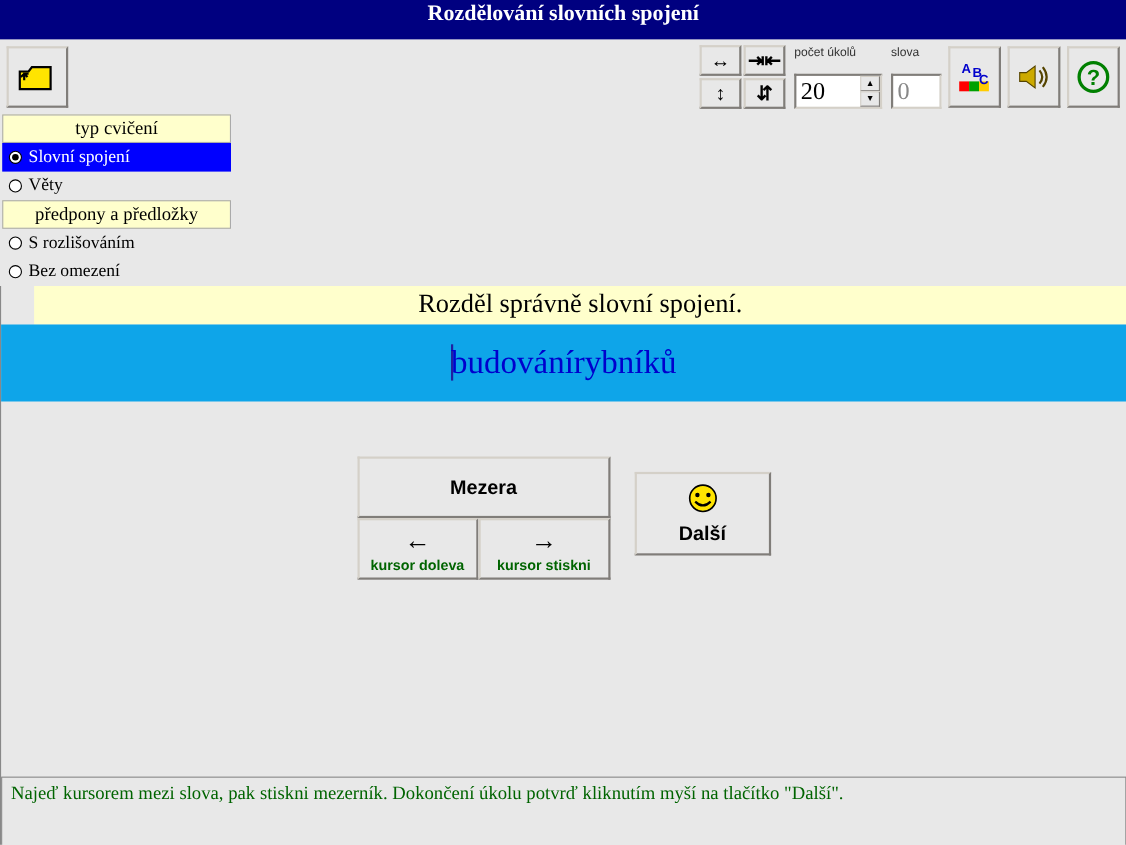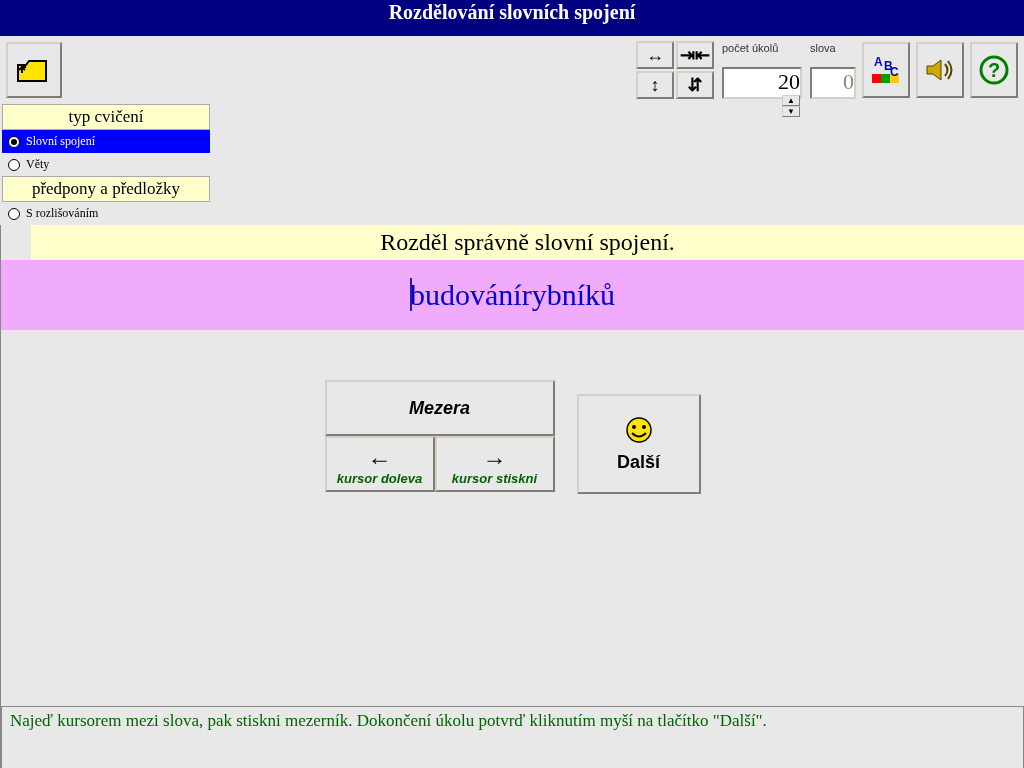--- a/index.html
+++ b/index.html
@@ -63,26 +63,25 @@
     gap: 12px;
   }
   .num-label {
     font-family: sans-serif;
     font-size: 11px;
     color: #333;
     margin-bottom: 1px;
   }
   .num-box {
     display: flex;
-    align-items: flex-end;
+    align-items: center;
     border: 2px inset #d4d0c8;
     background: #fff;
     height: 32px;
     width: 80px;
-    flex-direction: column;
   }
   .num-val {
     flex: 1;
     font-size: 22px;
     padding-left: 4px;
     font-family: "Times New Roman", serif;
   }
   .num-val.disabled { color: #888; }
   .spinner {
     display: flex;
@@ -122,21 +121,21 @@
     text-align: center;
     font-size: 17px;
     padding: 2px 0;
     border: 1px solid #aaa;
   }
   .side-item {
     display: flex;
     align-items: center;
     gap: 6px;
     padding: 4px 6px;
-    font-size: 12px;
+    font-size: 16px;
     cursor: pointer;
   }
   .side-item.sel-blue { background: #0000ff; color: #fff; }
   .side-item.sel-cyan { background: #00ffff; color: #000; }
   .radio {
     width: 12px; height: 12px; border-radius: 50%;
     border: 1px solid #000; background: #fff;
     display: inline-flex; align-items: center; justify-content: center;
   }
   .radio.on::after {
@@ -148,21 +147,21 @@
     border-left: 1px solid #888;
   }
   .instruction {
     background: #ffffcc;
     text-align: center;
     font-size: 24px;
     padding: 4px 0;
     margin-left: 30px;
   }
   .puzzle {
-    background: #f0abfc;
+    background: #0ea5e9;
     text-align: center;
     font-size: 30px;
     color: #0000cd;
     padding: 18px 0;
     position: relative;
   }
   .cursor-mark {
     border-left: 2px solid #2020a0;
     margin-right: -2px;
   }
@@ -170,41 +169,40 @@
     display: flex;
     justify-content: center;
     align-items: flex-start;
     gap: 22px;
     margin-top: 50px;
   }
   .space-group {
     display: grid;
     grid-template-columns: 110px 120px;
     grid-template-rows: 56px 56px;
-    font-style: italic;
   }
   .btn3d {
     border: 2px outset #d4d0c8;
     background: #e8e8e8;
     display: flex;
     flex-direction: column;
     align-items: center;
     justify-content: center;
     cursor: pointer;
     font-family: sans-serif;
   }
   .mezera {
     grid-column: 1 / span 2;
     font-size: 18px;
     font-weight: bold;
   }
   .kurs-btn .arrow { font-size: 24px; font-weight: bold; }
   .kurs-btn .lbl  { font-size: 13px; font-weight: bold; color: #006400; }
   .next-btn {
-    width: 124px; height: 100px;
+    width: 124px; height: 76px;
     display: flex; align-items: center; justify-content: center; gap: 8px;
     font-size: 18px; font-weight: bold;
     margin-top: 14px;
   }
   .hint {
     position: absolute;
     left: 0; right: 0; bottom: 0;
     border: 1px solid #888;
     background: #e8e8e8;
     color: #006400;
@@ -297,20 +295,24 @@
     </div>
     <div class="side-item">
       <span class="radio"></span>
       <span>Věty</span>
     </div>
 
     <div class="side-header">předpony a předložky</div>
     <div class="side-item">
       <span class="radio"></span>
       <span>S rozlišováním</span>
+    </div>
+    <div class="side-item">
+      <span class="radio"></span>
+      <span>Bez omezení</span>
     </div>
   </div>
 
   <div class="content">
     <div class="instruction">Rozděl správně slovní spojení.</div>
     <div class="puzzle"><span class="cursor-mark"></span><span>budovánírybníků</span></div>
 
     <div class="control-row">
       <div class="space-group">
         <div class="btn3d mezera">Mezera</div>

